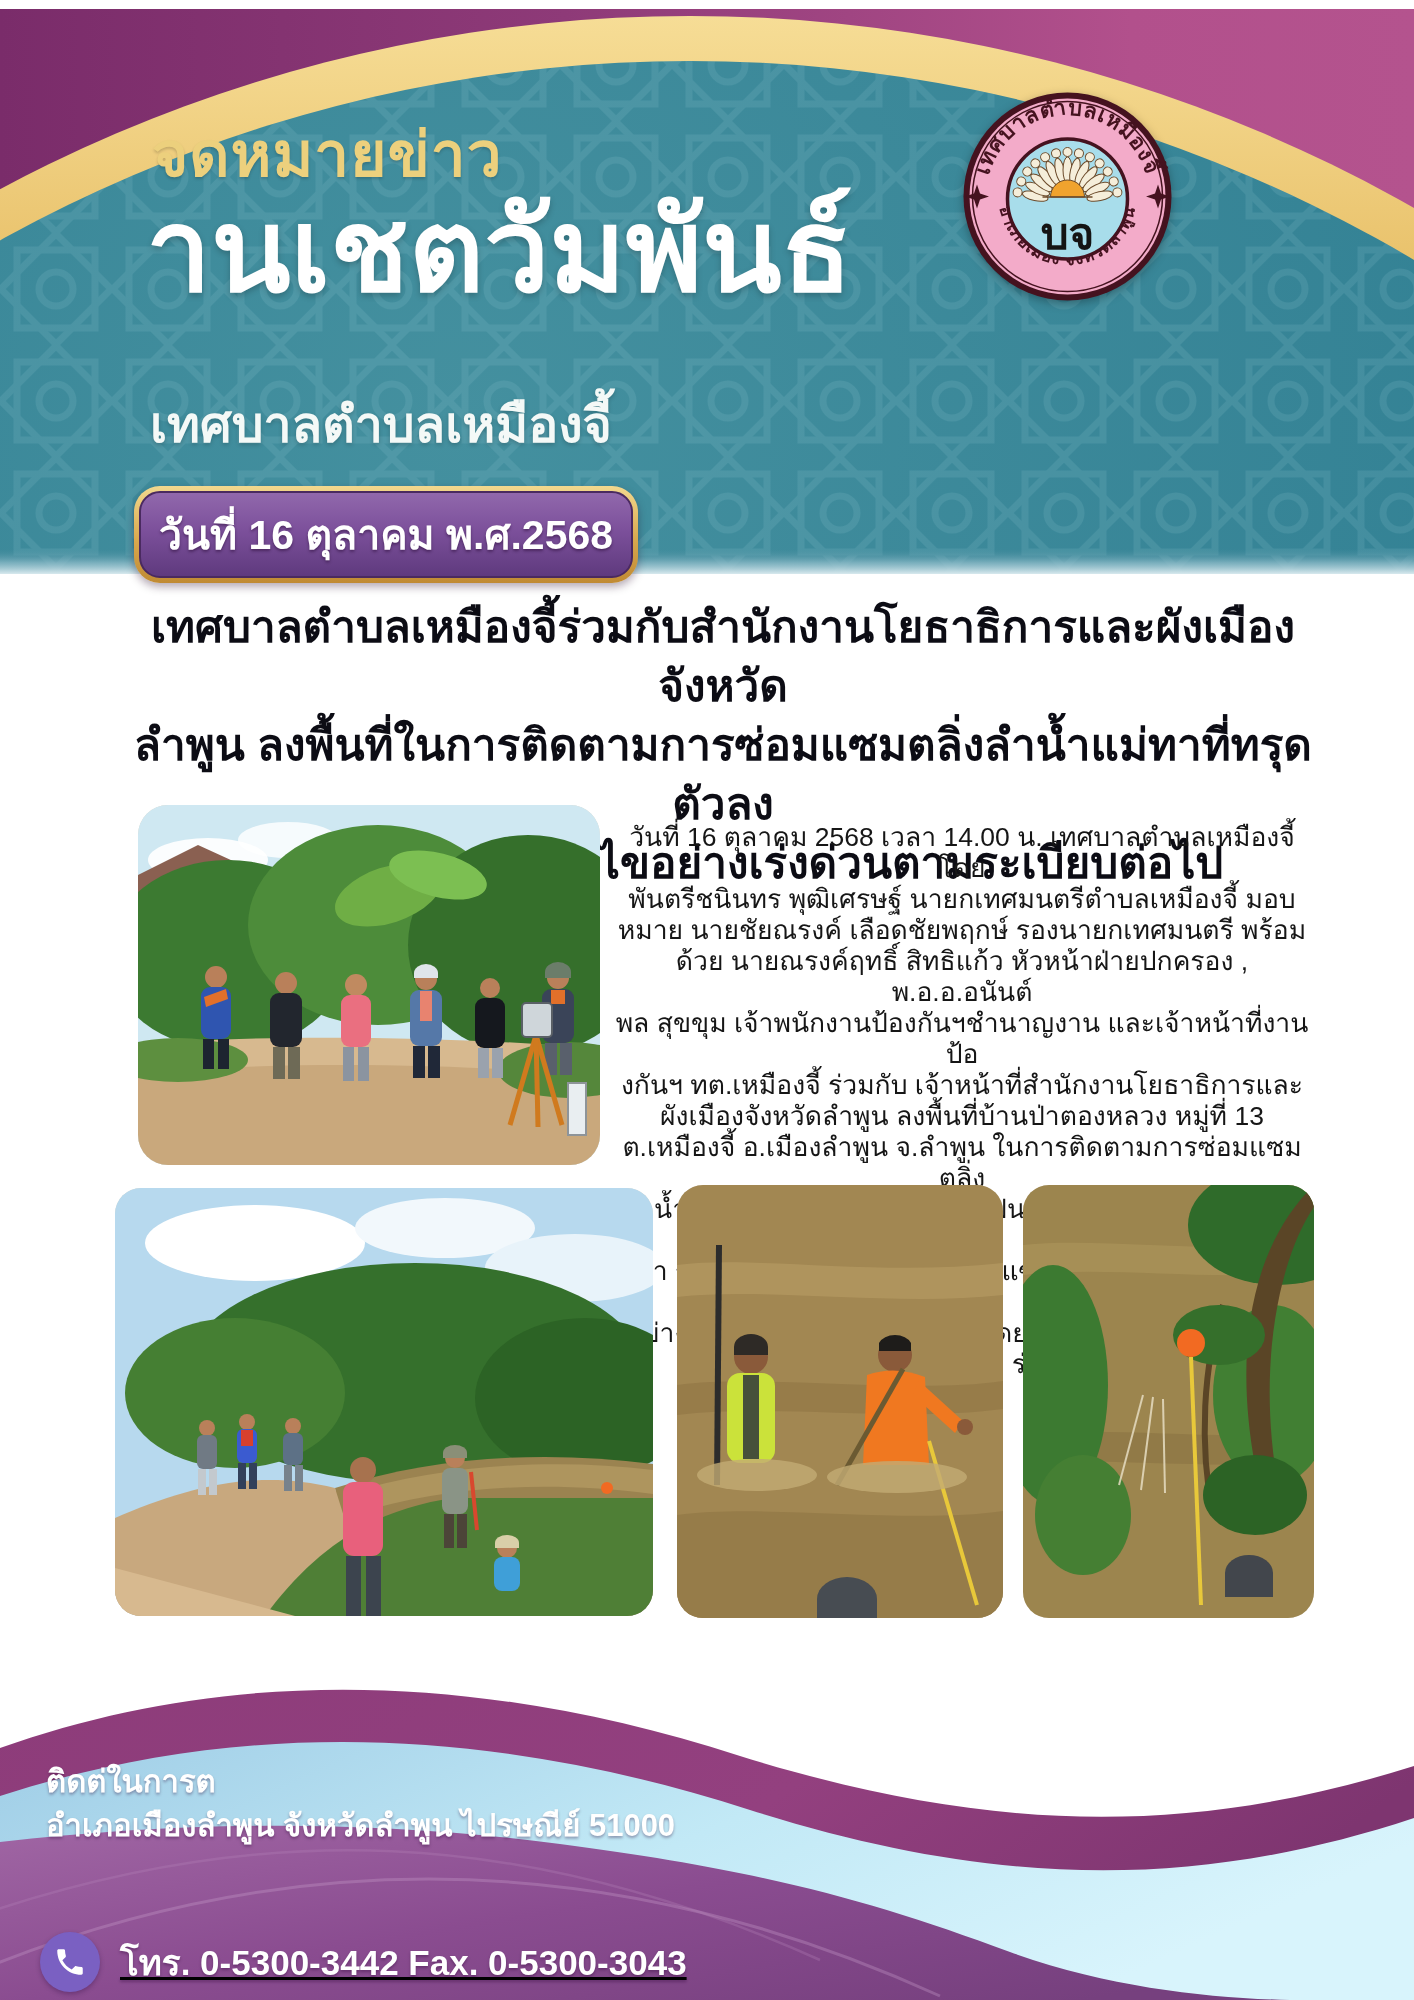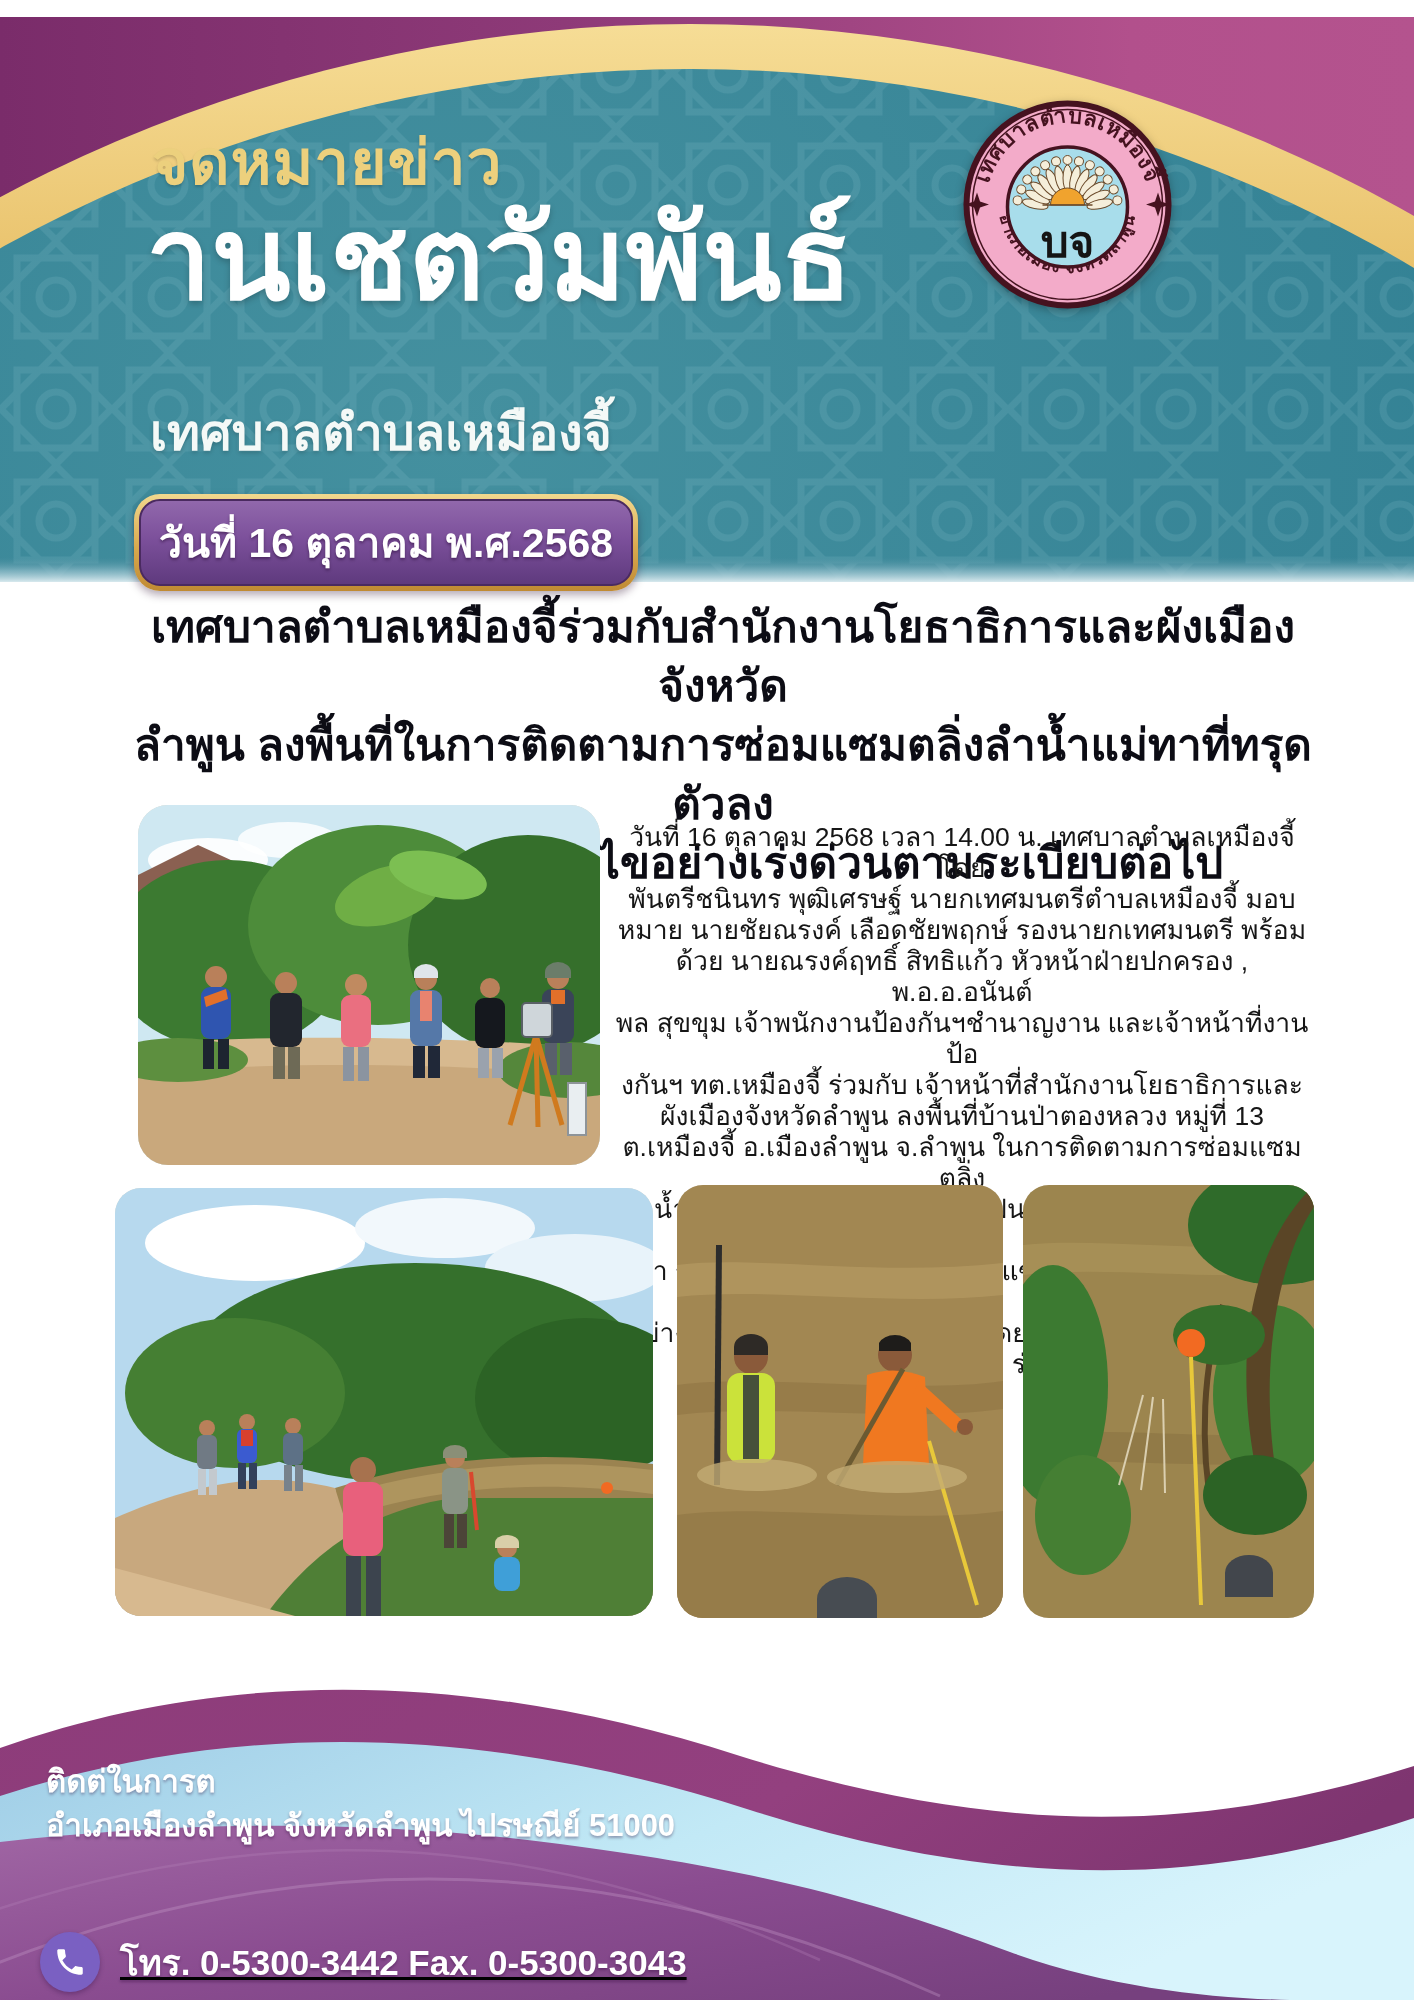--- a/index.html
+++ b/index.html
@@ -3,21 +3,21 @@
 <meta charset="utf-8">
 <style>
   * { margin:0; padding:0; box-sizing:border-box; }
   html,body { background:#e8e8e8; }
   body { font-family:"Liberation Sans","DejaVu Sans",sans-serif; }
   .page {
     position:relative; width:1414px; height:2000px; margin:0 auto;
     background:#ffffff; overflow:hidden;
   }
   
-  .hero { position:absolute; top:17px; left:0; width:1414px; height:565px; }
+  .hero { position:absolute; top:9px; left:0; width:1414px; height:565px; }
   .hero-bg { position:absolute; inset:0; }
   .kicker {
     position:absolute; left:152px; top:96px; font-size:62px; font-weight:700;
     color:#ecd07d; letter-spacing:1px; text-shadow:0 2px 3px rgba(0,0,0,.18);
   }
   .big-title {
     position:absolute; left:146px; top:176px; font-size:116px; font-weight:800;
     color:#ffffff; letter-spacing:0; line-height:1.15;
     text-shadow:0 3px 6px rgba(0,0,0,.22);
   }

